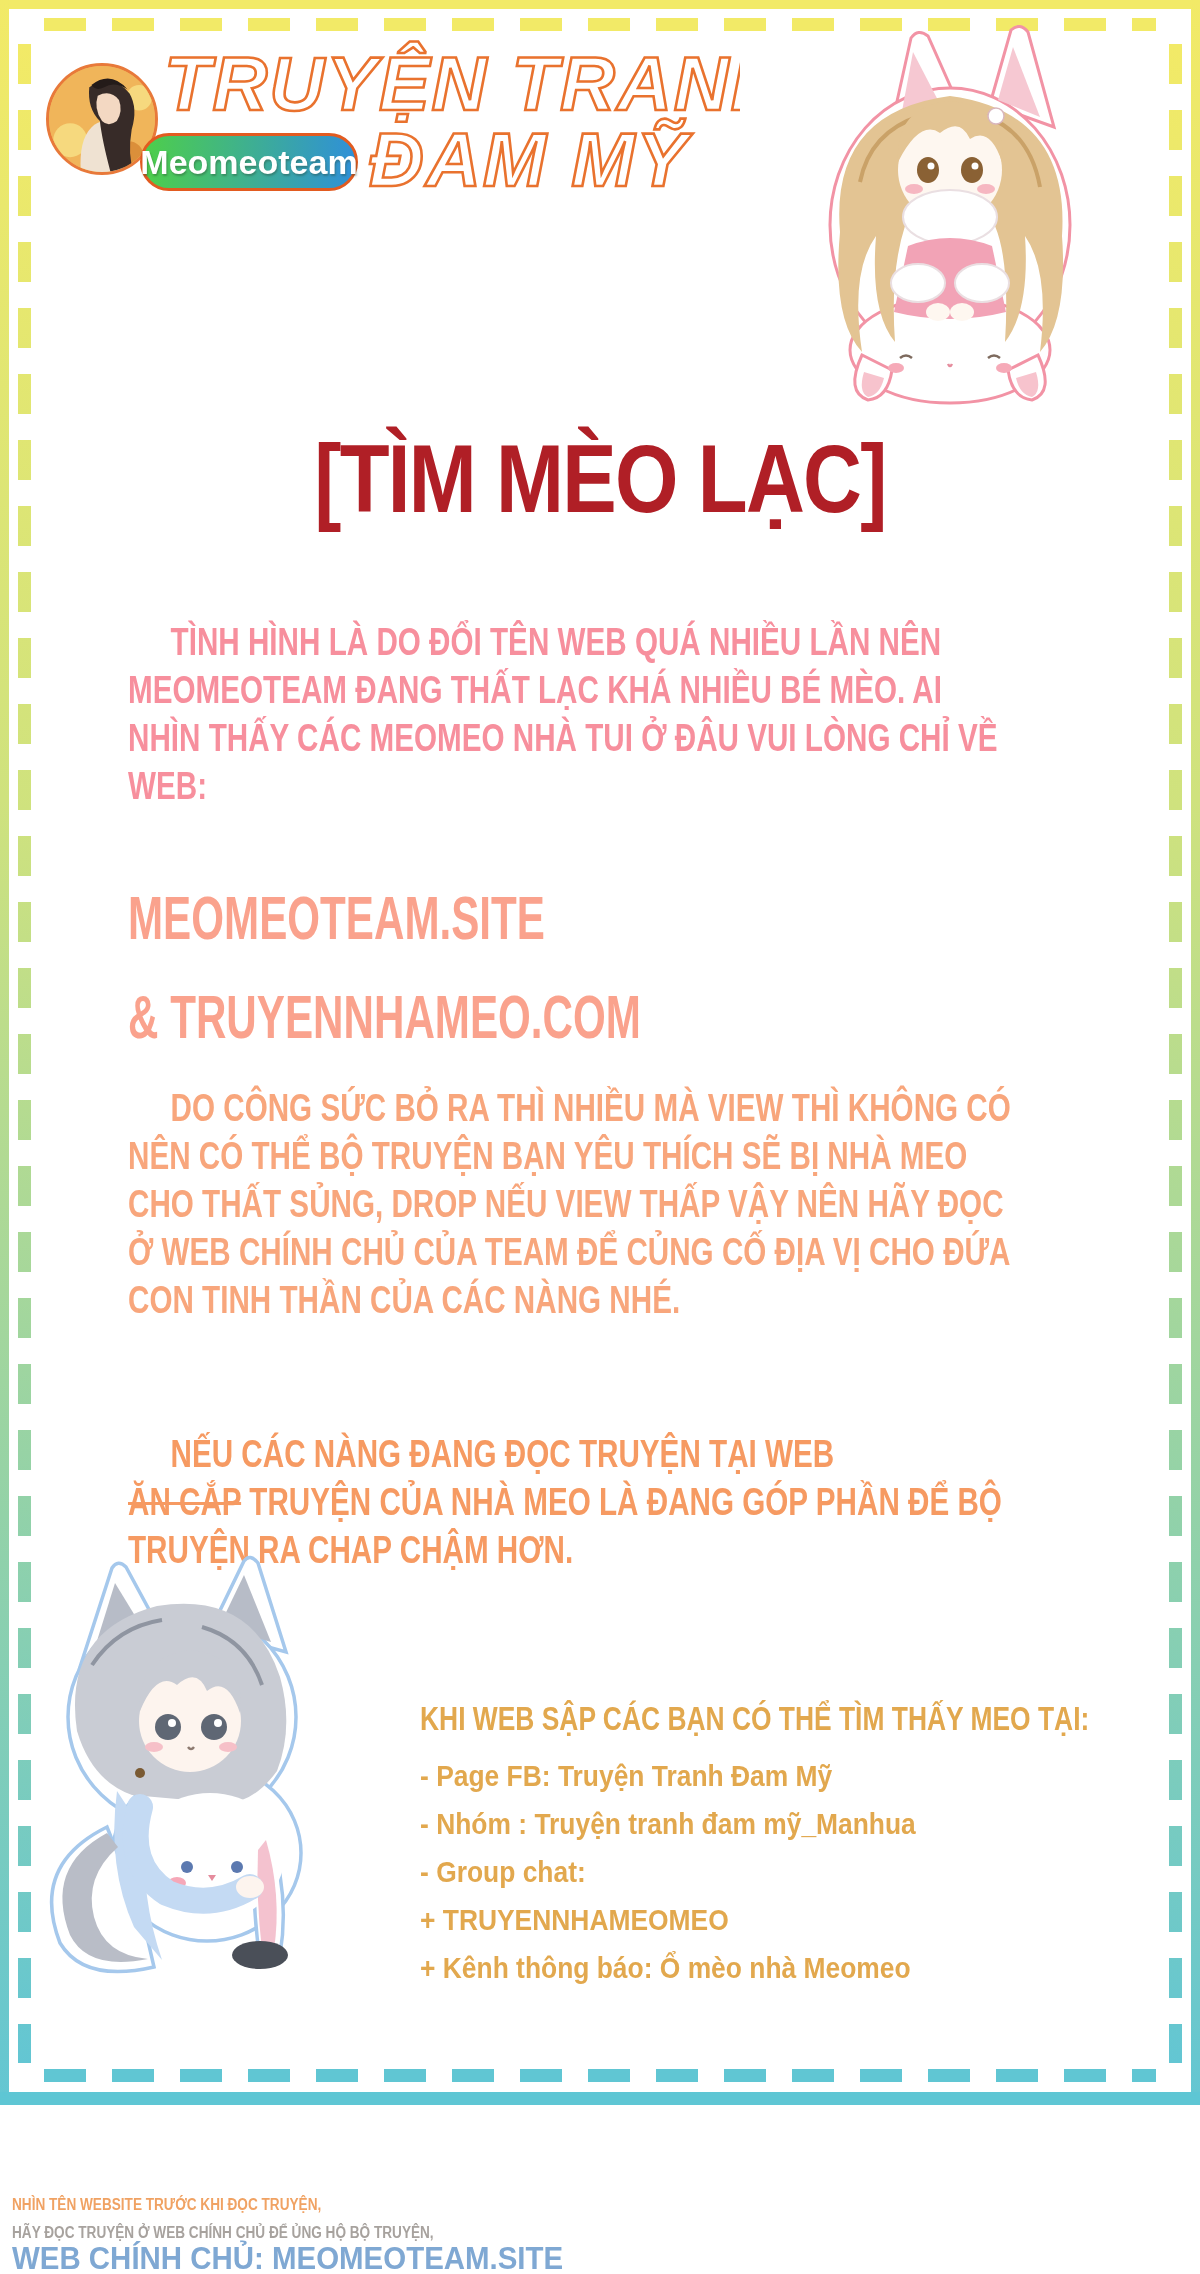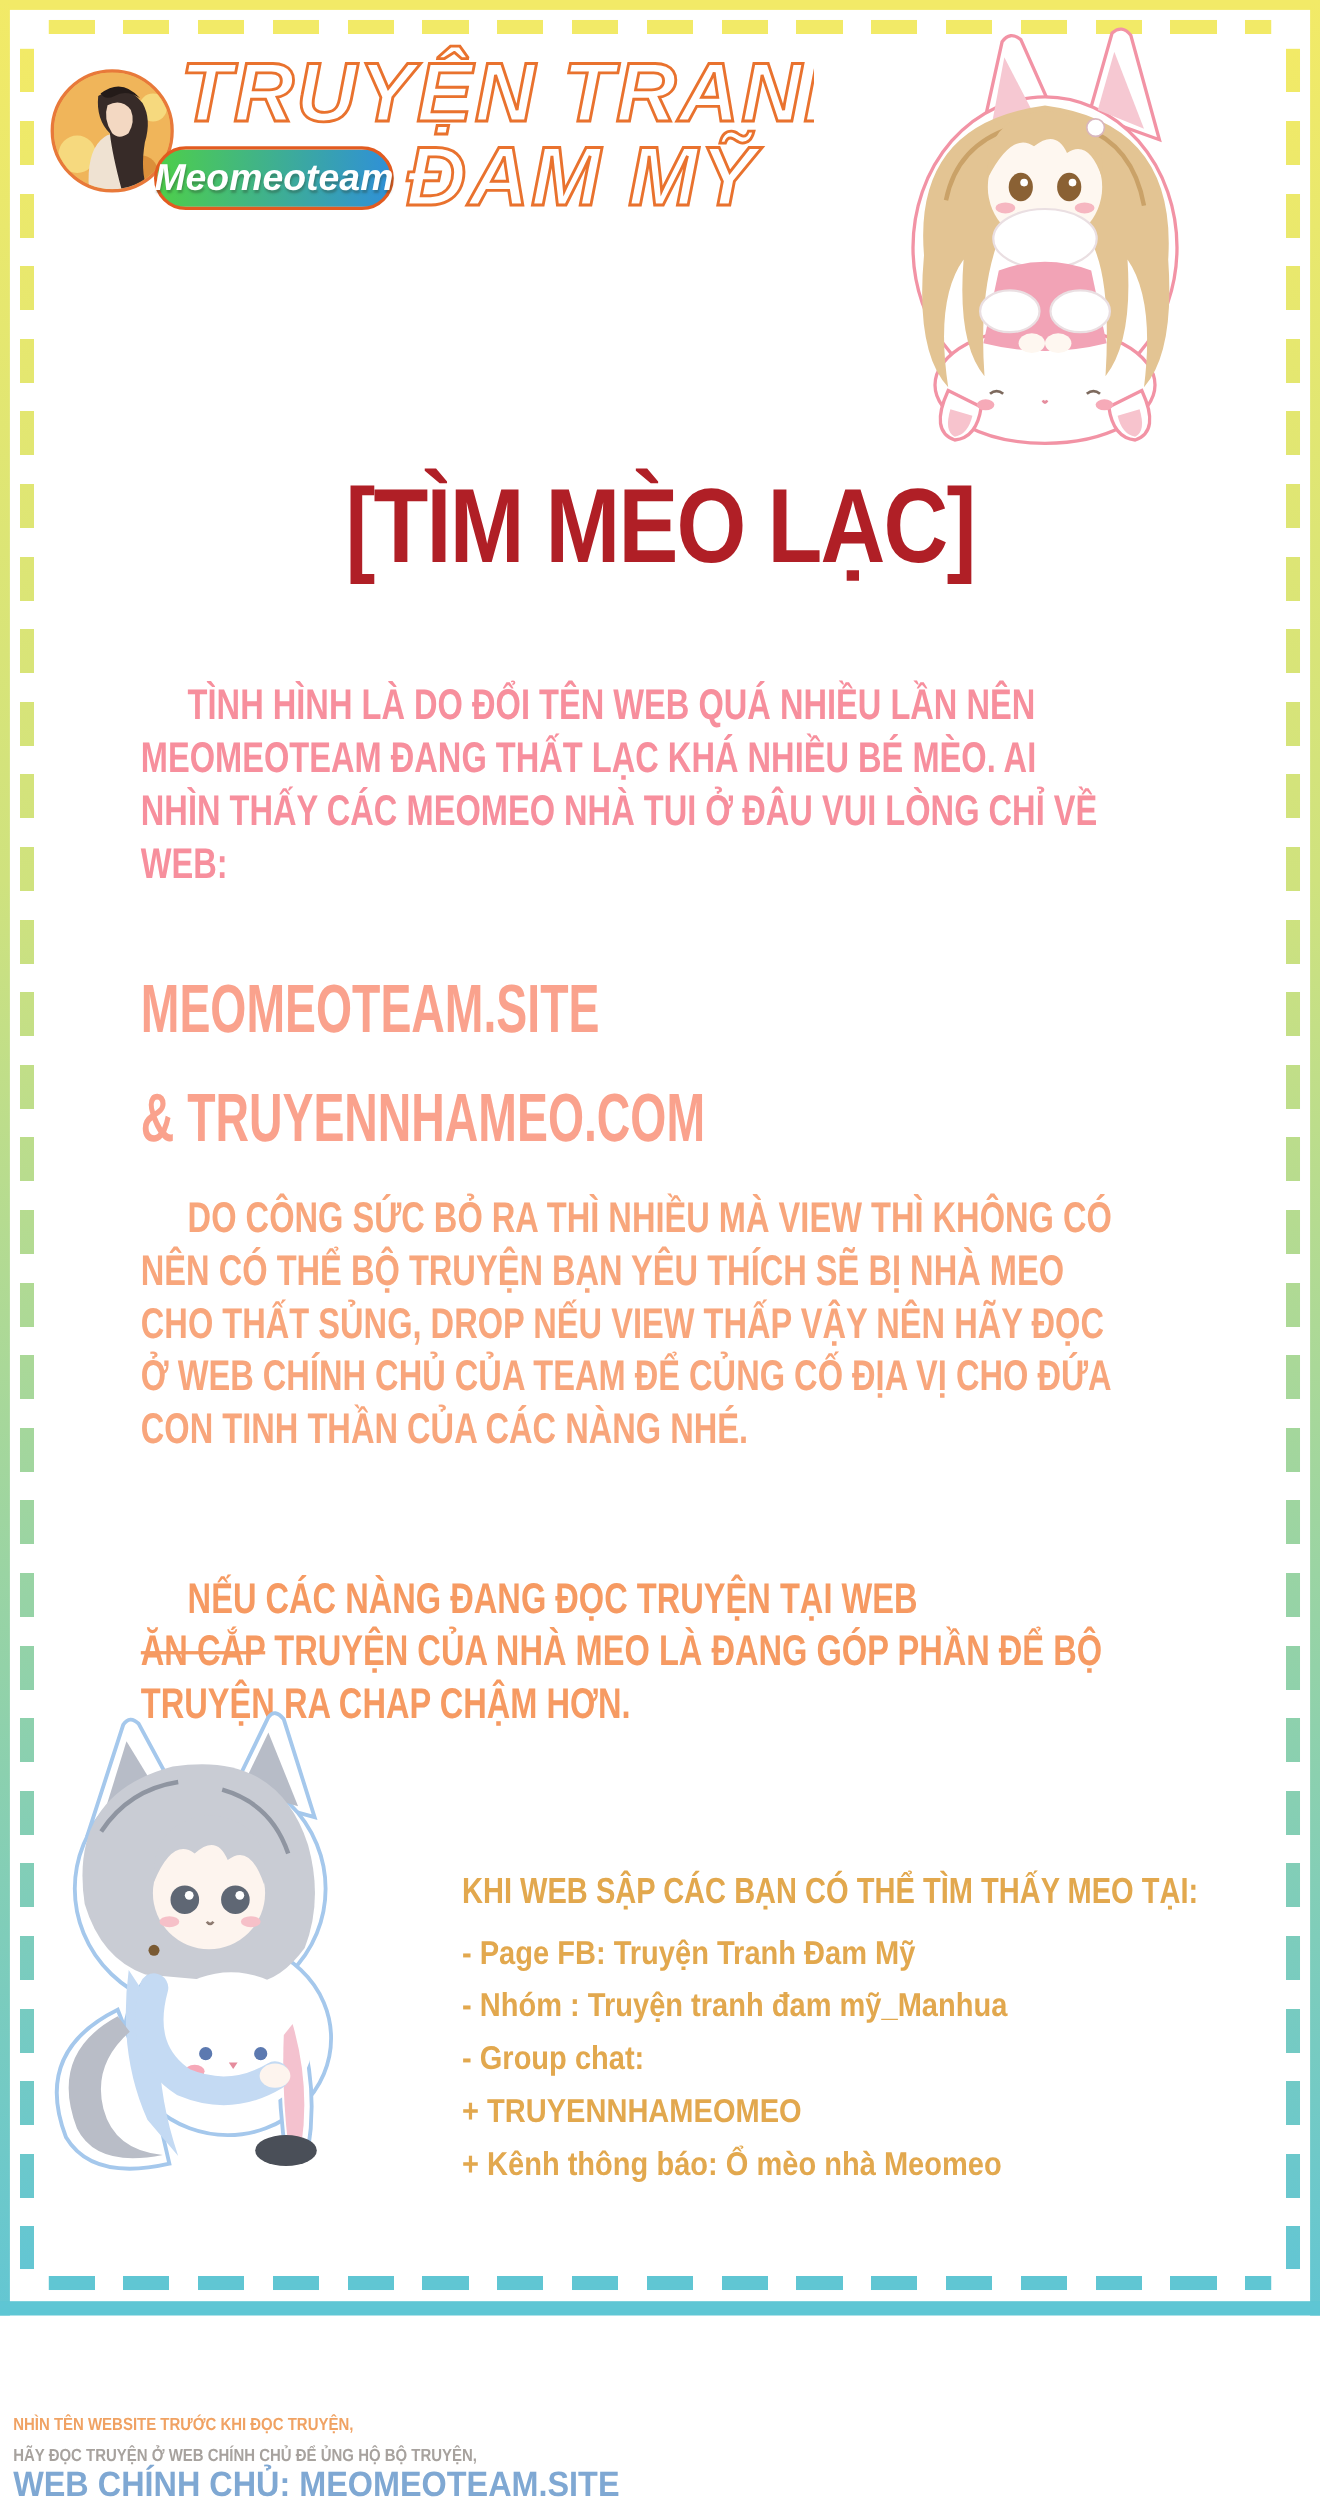--- a/index.html
+++ b/index.html
@@ -28,21 +28,21 @@
     background:linear-gradient(180deg,#f2ea67 0%,#cfe27e 38%,#93d2a8 72%,#63c6d3 100%);
     -webkit-mask:repeating-linear-gradient(180deg,#000 0 40px,transparent 40px 66px);
             mask:repeating-linear-gradient(180deg,#000 0 40px,transparent 40px 66px);}
 
   
   .avatar{left:46px;top:63px;width:106px;height:106px;border-radius:50%;
           border:3px solid #e8793a;overflow:hidden;z-index:2;background:#f0b55a;}
   .badge{left:140px;top:133px;width:212px;height:52px;border-radius:30px;
          border:3px solid #e25b20;background:linear-gradient(90deg,#4ecf49,#2f90d8);
          display:flex;align-items:center;justify-content:center;z-index:3;
-         color:#fff;font-size:34px;font-weight:bold;font-style:italic;
+         color:#fff;font-size:34px;font-weight:bold;
          text-shadow:1px 2px 2px rgba(40,60,40,.35);}
   .logo-svg text{font-family:"Liberation Sans",sans-serif;font-weight:bold;font-style:italic;}
 
   
   .line{white-space:pre;}
   .big-title{left:0;top:424px;width:1200px;text-align:center;font-size:96px;font-weight:bold;
              color:#b01f26;transform:scaleX(0.85);transform-origin:center top;letter-spacing:-2px;}
   .para{font-weight:bold;transform-origin:left top;}
   .para1{left:128px;top:618px;font-size:39px;line-height:48px;color:#f78f9d;transform:scaleX(0.76);}
   .websites{left:128px;top:868px;font-size:62px;line-height:99px;font-weight:bold;

